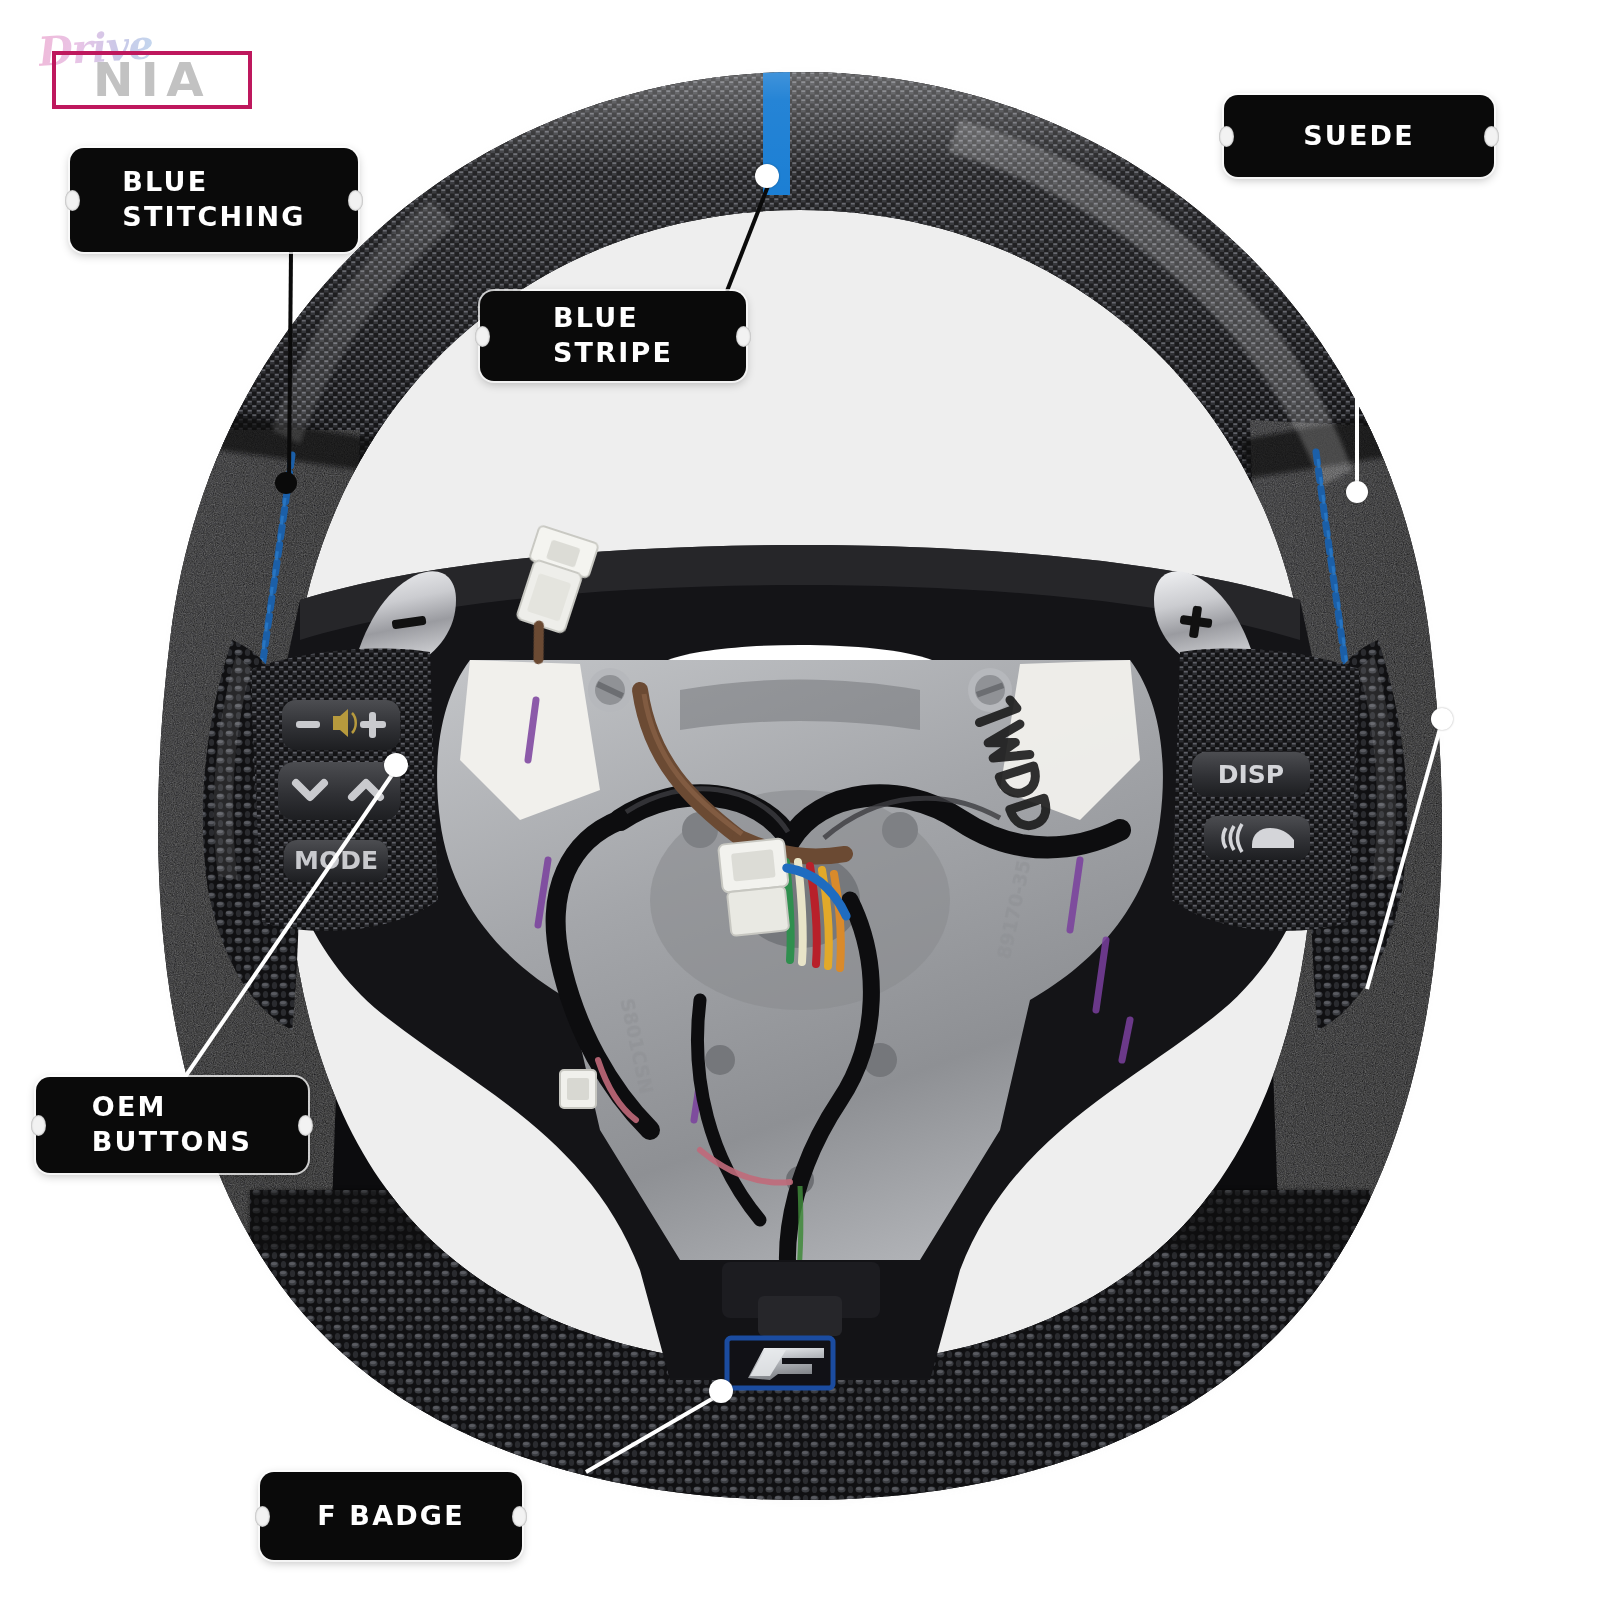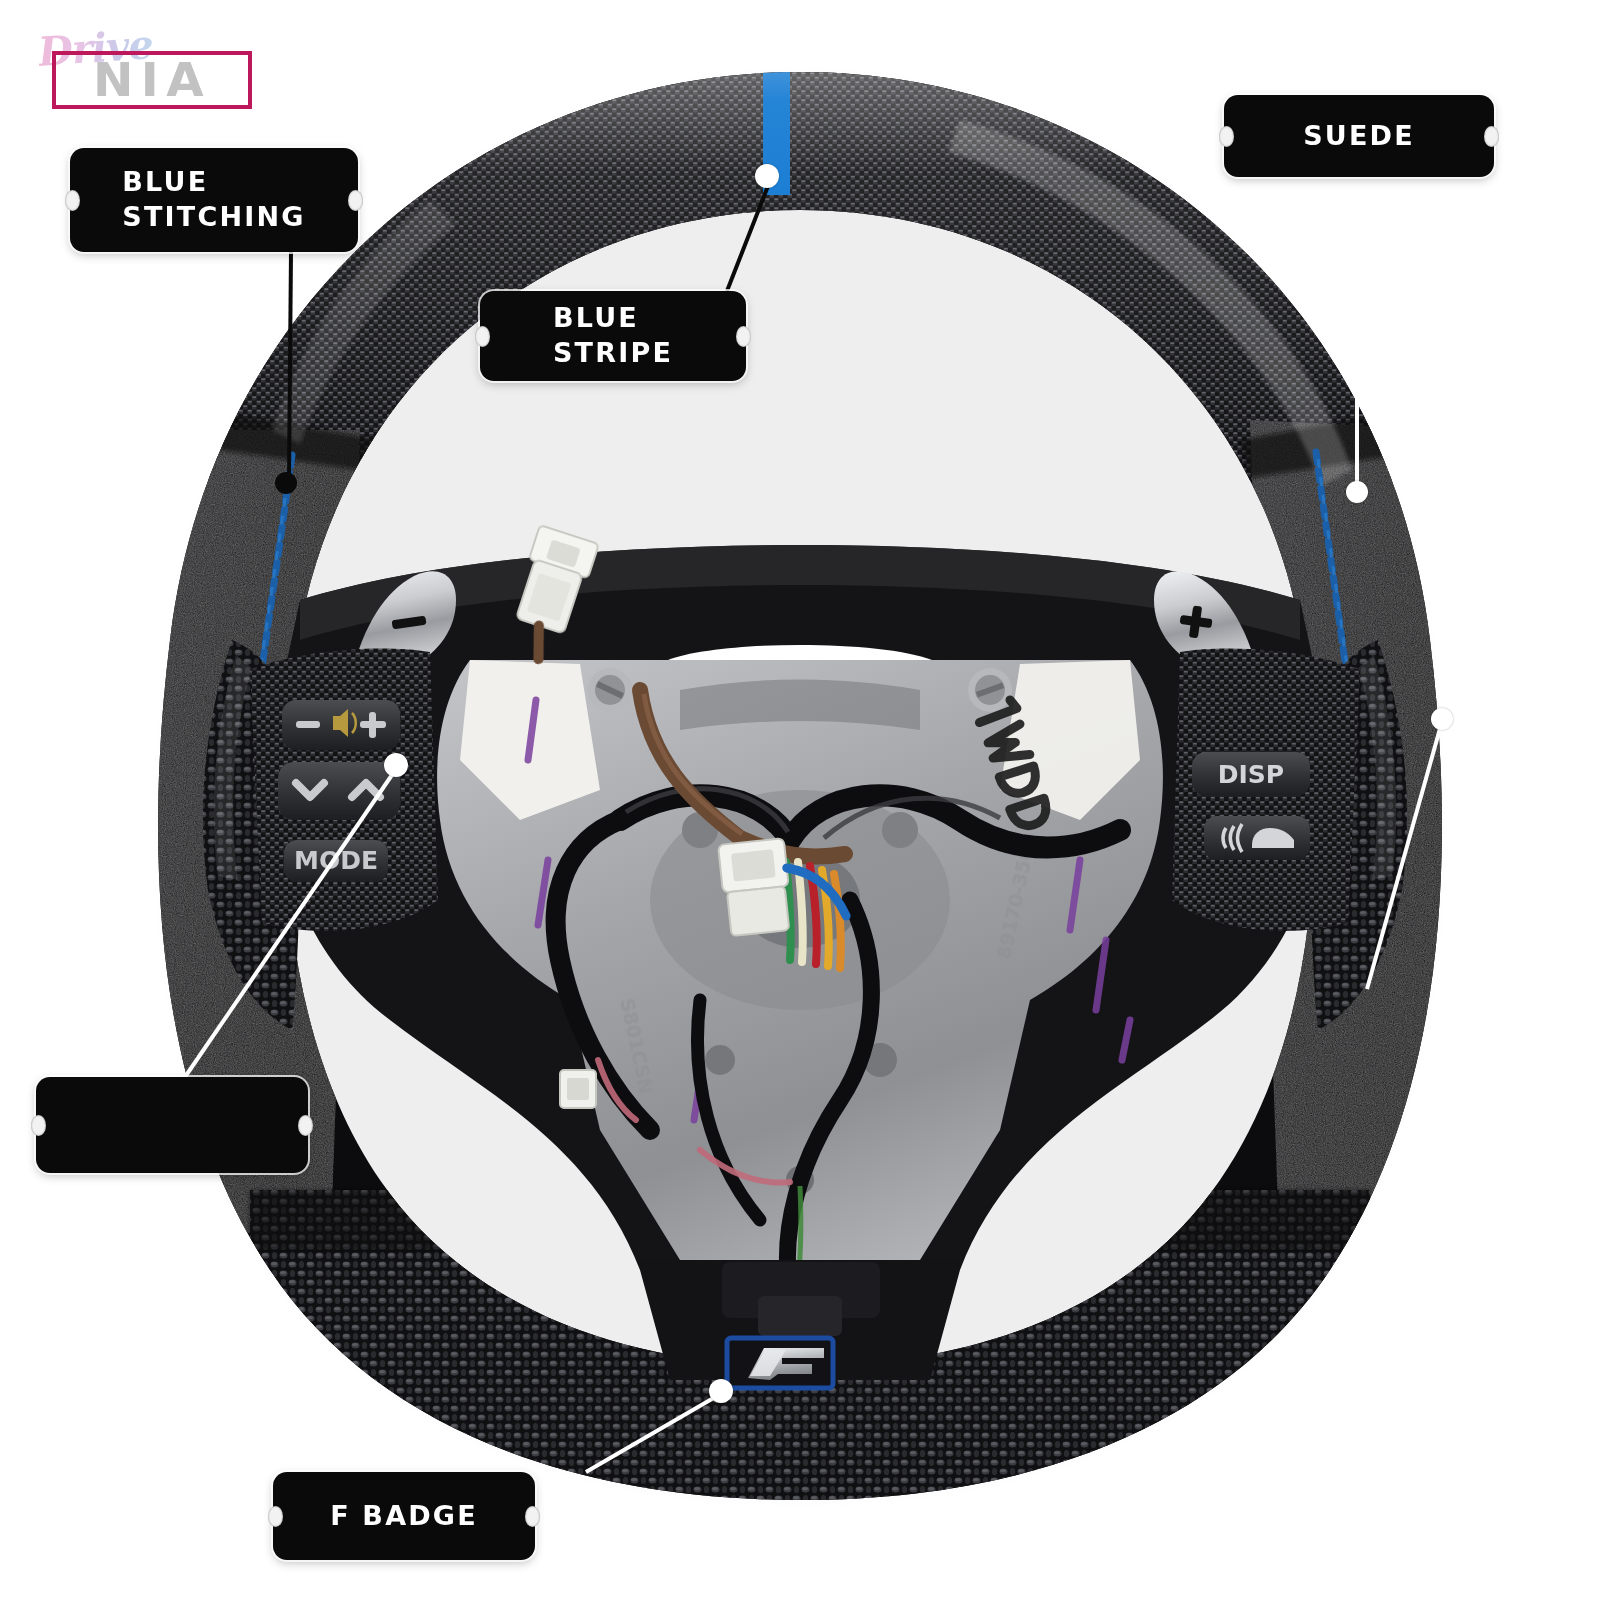--- a/index.html
+++ b/index.html
@@ -512,22 +512,24 @@
 
   <div class="plate" style="left:1224px; top:95px; width:270px; height:82px;">
     <span class="scr l"></span>
     <span>SUEDE</span>
     <span class="scr r"></span>
   </div>
 
 
   <div class="plate" style="left:36px; top:1077px; width:272px; height:96px;">
     <span class="scr l"></span>
+    <span>OEM
+BUTTONS</span>
     <span class="scr r"></span>
   </div>
 
-  <div class="plate" style="left:273px; top:1472px; width:262px; height:88px;">
+  <div class="plate" style="left:260px; top:1472px; width:262px; height:88px;">
     <span class="scr l"></span>
     <span>F BADGE</span>
     <span class="scr r"></span>
   </div>
 
 </div>
 
 </body></html>

